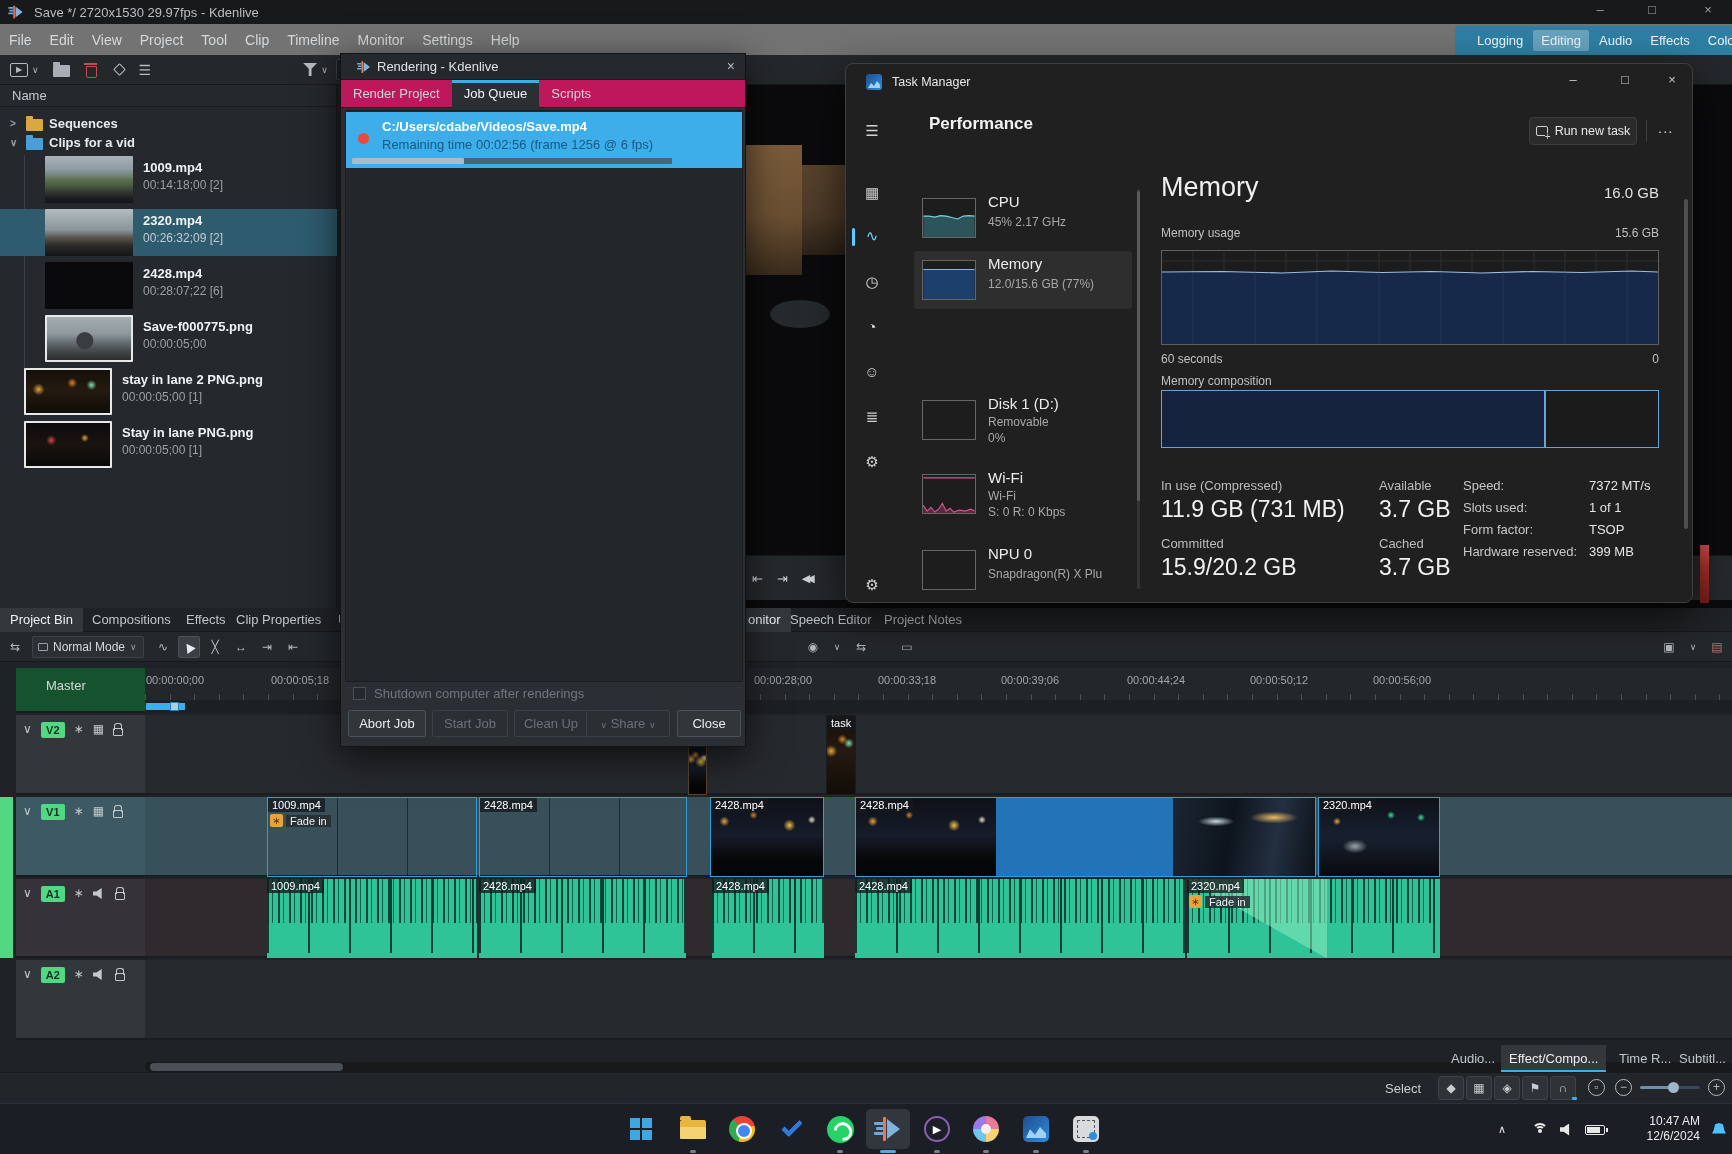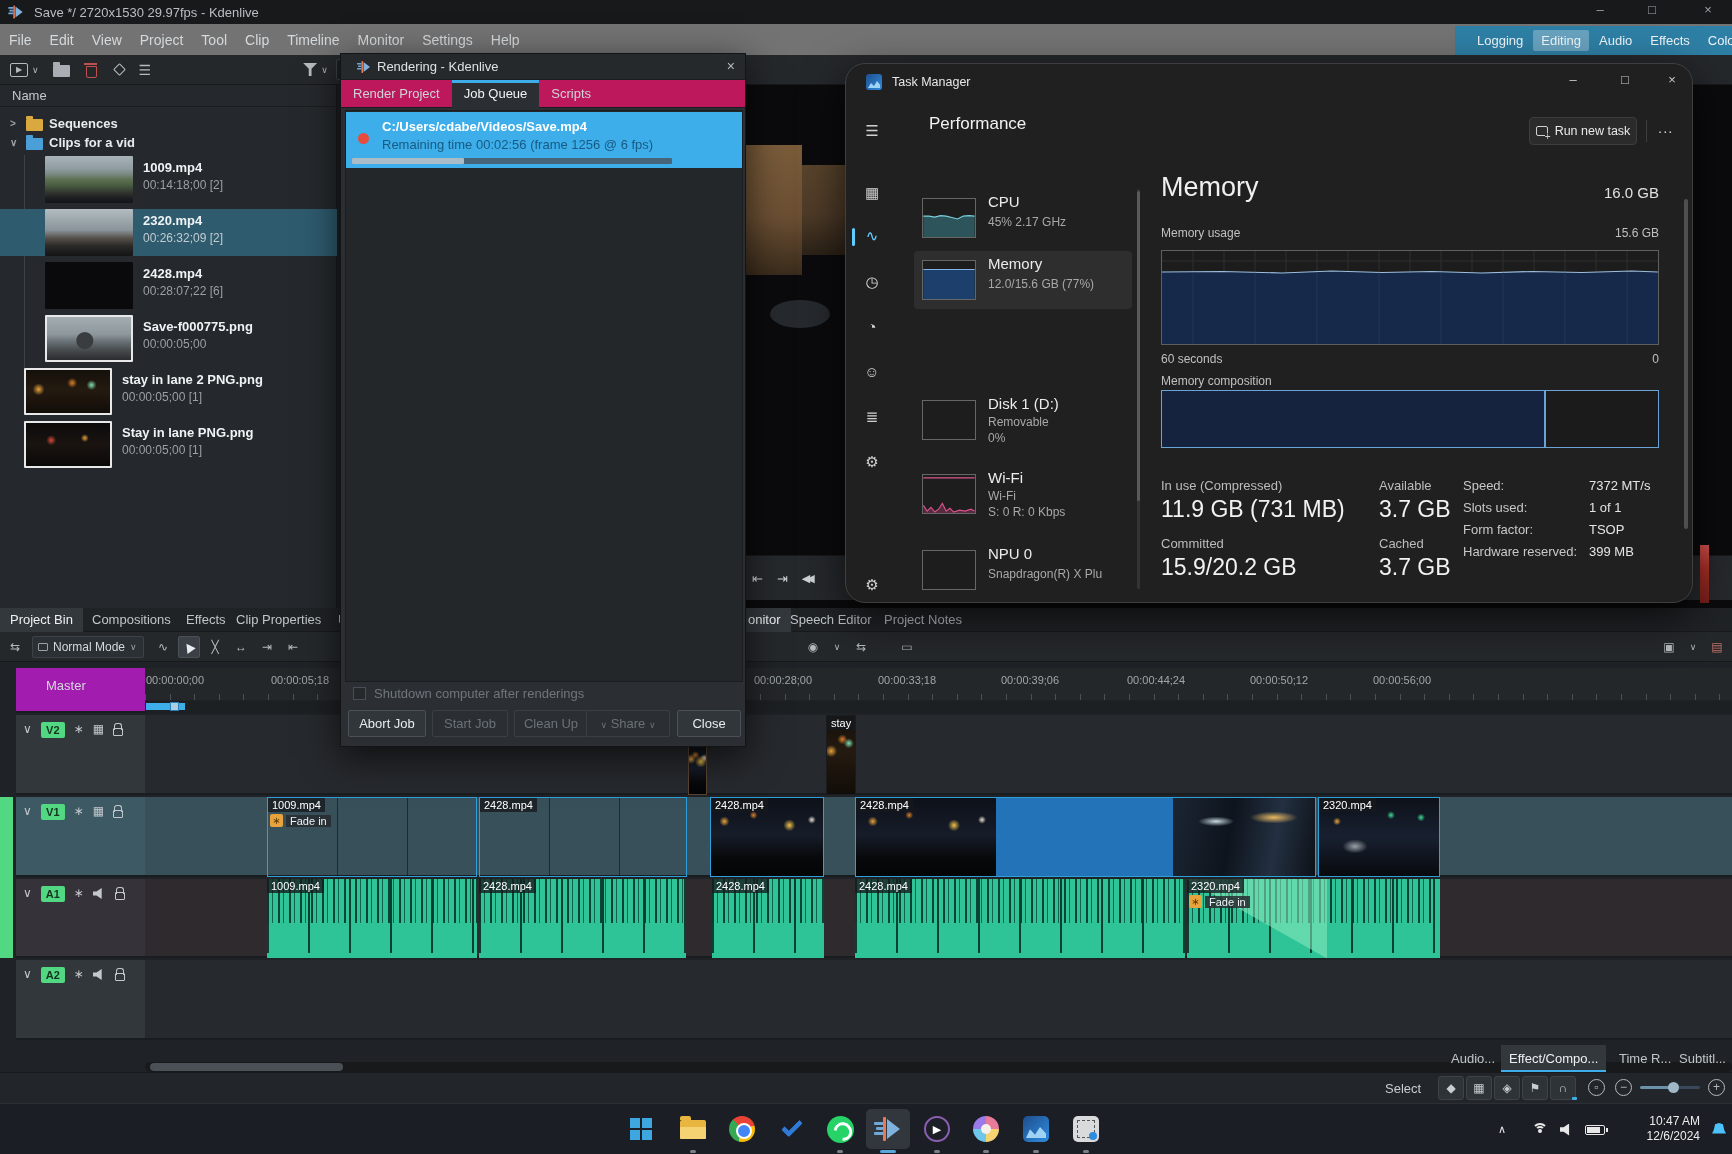--- a/index.html
+++ b/index.html
@@ -115,28 +115,28 @@
 .jobfile{position:absolute;left:36px;top:7px;font-size:13px;font-weight:bold}
 .jobstatus{position:absolute;left:36px;top:25px;font-size:13px;color:#175a84}
 .jobdot{position:absolute;left:12px;top:21px;width:11px;height:11px;border-radius:50%;background:#e74c3c}
 .jobprog{position:absolute;left:6px;top:46px;width:320px;height:6px;background:#47657a;border-radius:1px}
 .jobprog-fill{height:6px;background:#a9bcc7;border-radius:1px}
 .dlg-check{position:absolute;left:12px;top:632px;display:flex;align-items:center;gap:8px;font-size:13px;color:#6f767c}
 .checkbox{width:13px;height:13px;border:1px solid #474e54;background:#26292c}
 .dlg-btn{position:absolute;top:656px;height:27px;background:#31363b;border:1px solid #4a5157;border-radius:2px;font-size:13px;color:#e8ecef;text-align:center;padding-top:5px}
 .dlg-btn.disabled{color:#6a7177;border-color:#3a4046;background:#2b2f33}
 
-.tm{position:absolute;left:845px;top:63px;width:848px;height:540px;background:#202020;border:1px solid #3f3f3f;border-radius:20px;box-shadow:0 14px 44px rgba(0,0,0,.7);z-index:40;overflow:hidden;color:#e8e8e8}
+.tm{position:absolute;left:845px;top:63px;width:848px;height:540px;background:#202020;border:1px solid #3f3f3f;border-radius:8px;box-shadow:0 14px 44px rgba(0,0,0,.7);z-index:40;overflow:hidden;color:#e8e8e8}
 .tm-title{position:absolute;left:20px;top:10px;display:flex;align-items:center;gap:10px;font-size:12.5px;color:#e8e8e8}
 .tm-appicon{width:16px;height:16px;border-radius:3px;background:linear-gradient(135deg,#1f4e8c,#2f8de0);position:relative}
 .tm-appicon::after{content:'';position:absolute;left:2px;bottom:2px;width:12px;height:7px;background:#9fd3f5;clip-path:polygon(0 100%,25% 30%,50% 70%,75% 0,100% 55%,100% 100%)}
 .tm-ctl{position:absolute;top:8px;width:44px;text-align:center;font-size:13px;color:#c8c8c8}
 .tm-rail-icon{position:absolute;left:14px;width:24px;text-align:center;font-size:15px;color:#d0d0d0}
 .tm-rail-sel{position:absolute;left:6px;width:3px;height:18px;border-radius:2px;background:#60cdff}
-.tm-head{position:absolute;left:83px;top:50px;font-size:17px;font-weight:normal;color:#f2f2f2}
+.tm-head{position:absolute;left:83px;top:50px;font-size:17px;font-weight:bold;color:#f2f2f2}
 .tm-runbtn{position:absolute;left:683px;top:53px;width:108px;height:28px;border:1px solid #3d3d3d;background:#2b2b2b;border-radius:4px;display:flex;align-items:center;justify-content:center;gap:7px;font-size:12.5px;color:#e8e8e8}
 .runicon{width:12px;height:10px;border:1.3px solid #d0d0d0;border-radius:2px;position:relative}
 .runicon::after{content:'+';position:absolute;right:-4px;bottom:-6px;font-size:10px;color:#d0d0d0;background:#2b2b2b;line-height:8px}
 .tm-more{position:absolute;left:812px;top:55px;font-size:15px;color:#d0d0d0;letter-spacing:1px}
 .tm-item{position:absolute;left:68px;width:218px;border-radius:4px}
 .tm-item.selected{background:#2e2e2e}
 .tm-minigraph{position:absolute;left:8px;top:9px;width:54px;height:40px;border:1px solid #666;background:#1d1d1d}
 .tm-item-title{position:absolute;left:74px;top:4px;font-size:15px;color:#ececec}
 .tm-item-sub{position:absolute;left:74px;font-size:12px;color:#a8a8a8;white-space:nowrap}
 .tm-sb{position:absolute;left:291px;width:3px;background:#343434;border-radius:2px}
@@ -344,21 +344,21 @@
   <span class="toolbtn" style="left:802px">◉</span>
   <span class="toolbtn" style="left:826px;font-size:9px">∨</span>
   <span class="toolbtn" style="left:850px">⇆</span>
   <span class="toolbtn" style="left:896px">▭</span>
   <span class="toolbtn" style="left:1658px">▣</span>
   <span class="toolbtn" style="left:1682px;font-size:9px">∨</span>
   <span class="toolbtn" style="left:1706px;color:#c0706a">▤</span>
 </div>
 
 <div class="tl">
-  <div style="position:absolute;left:16px;top:6px;width:129px;height:45px;background:#a21caf;border-bottom:2px solid #1a1d20;font-size:13px;color:#d5d9dc;padding:10px 0 0 30px">
+  <div style="position:absolute;left:16px;top:6px;width:129px;height:45px;background:#14532d;border-bottom:2px solid #1a1d20;font-size:13px;color:#d5d9dc;padding:10px 0 0 30px">
     <span>Master</span>
   </div>
   <div class="ruler">
     <span class="ruler-label" style="left:1px">00:00:00;00</span>
     <span class="ruler-label" style="left:126px">00:00:05;18</span>
     <span class="ruler-label" style="left:609px">00:00:28;00</span>
     <span class="ruler-label" style="left:733px">00:00:33;18</span>
     <span class="ruler-label" style="left:856px">00:00:39;06</span>
     <span class="ruler-label" style="left:982px">00:00:44;24</span>
     <span class="ruler-label" style="left:1105px">00:00:50;12</span>
@@ -400,21 +400,21 @@
   </div>
   <div class="activestrip" style="top:135px;height:161px"></div>
 
   <div class="lane" style="top:53px;height:80px"></div>
   <div class="lane current" style="top:135px;height:80px"></div>
   <div class="lane audio1" style="top:217px;height:79px"></div>
   <div class="lane" style="top:298px;height:80px"></div>
 
   <div class="vclip seg-night" style="left:688px;top:81px;width:19px;height:52px;border-color:#5a4430"></div>
   <div class="vclip art-night1" style="left:826px;top:53px;width:30px;height:80px;border-color:#1a1d20">
-    <span class="cliplabel">stay</span>
+    <span class="cliplabel">task</span>
   </div>
 
   <div class="vclip seg-day seg-divs" style="left:267px;top:135px;width:210px;height:80px">
     <span class="cliplabel">1009.mp4</span>
     <span class="fadebadge">
       <span class="wandbox">∗</span>
       <span class="fadetext">Fade in</span>
     </span>
   </div>
   <div class="vclip seg-night seg-divs" style="left:479px;top:135px;width:208px;height:80px">

